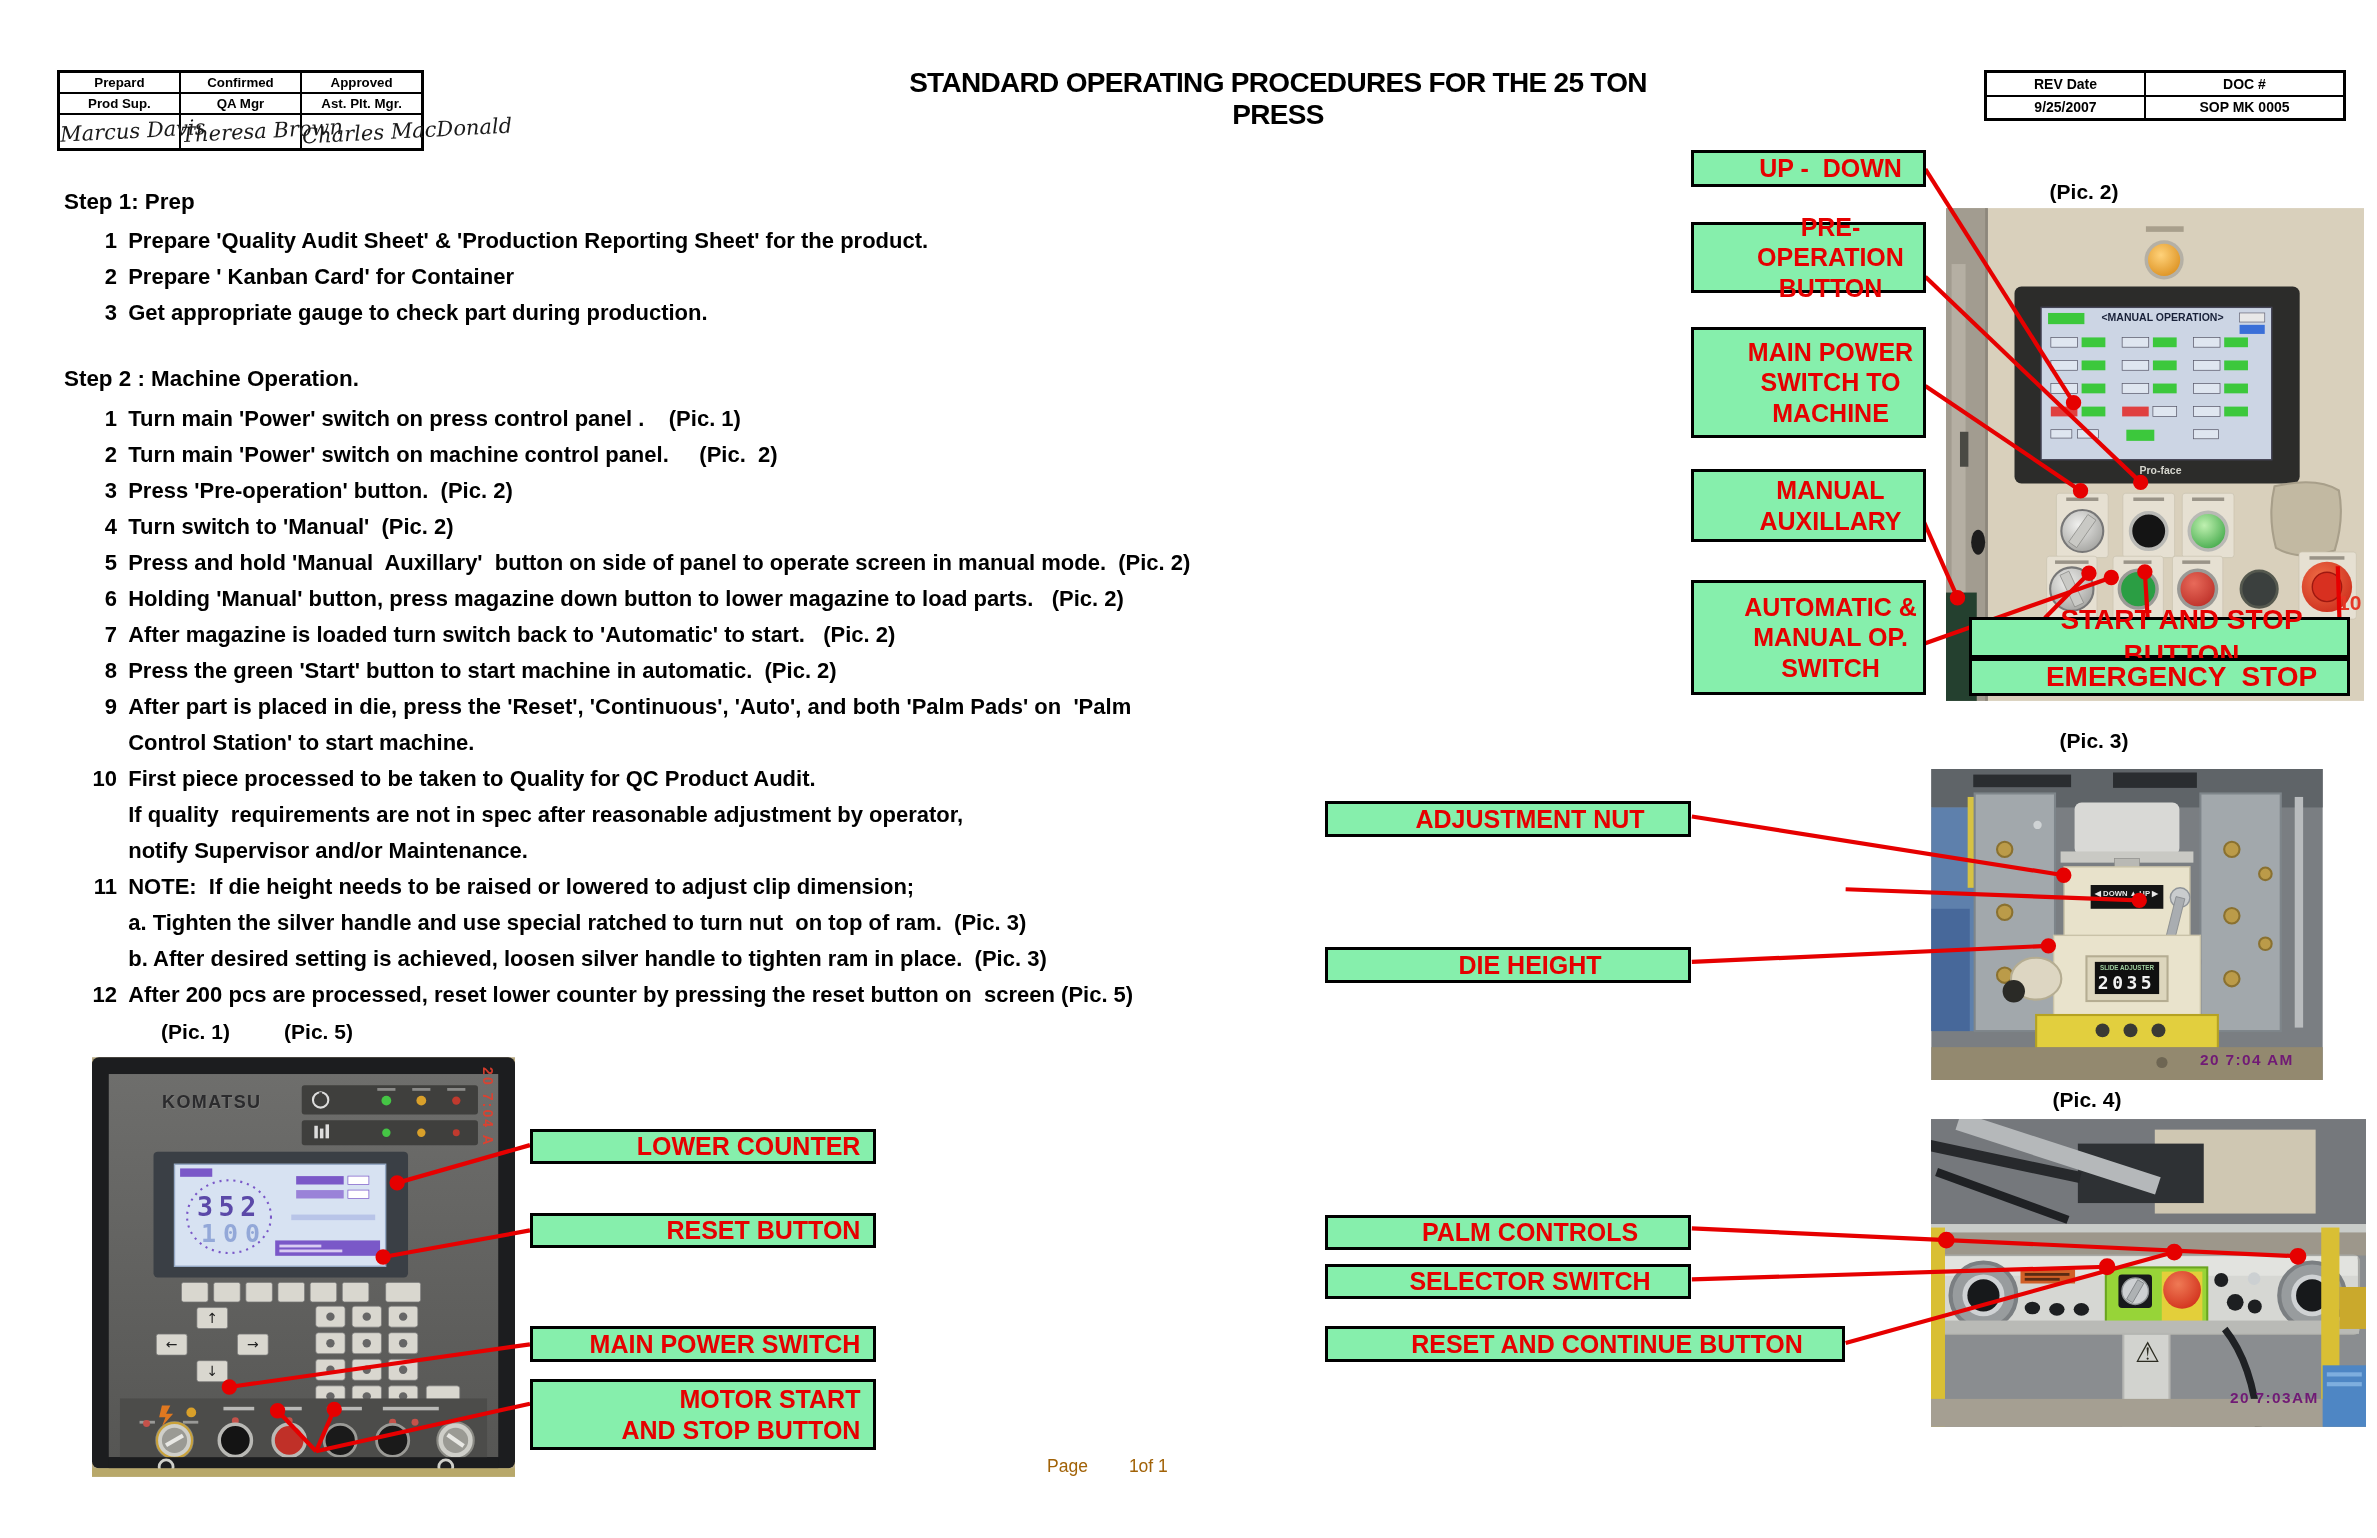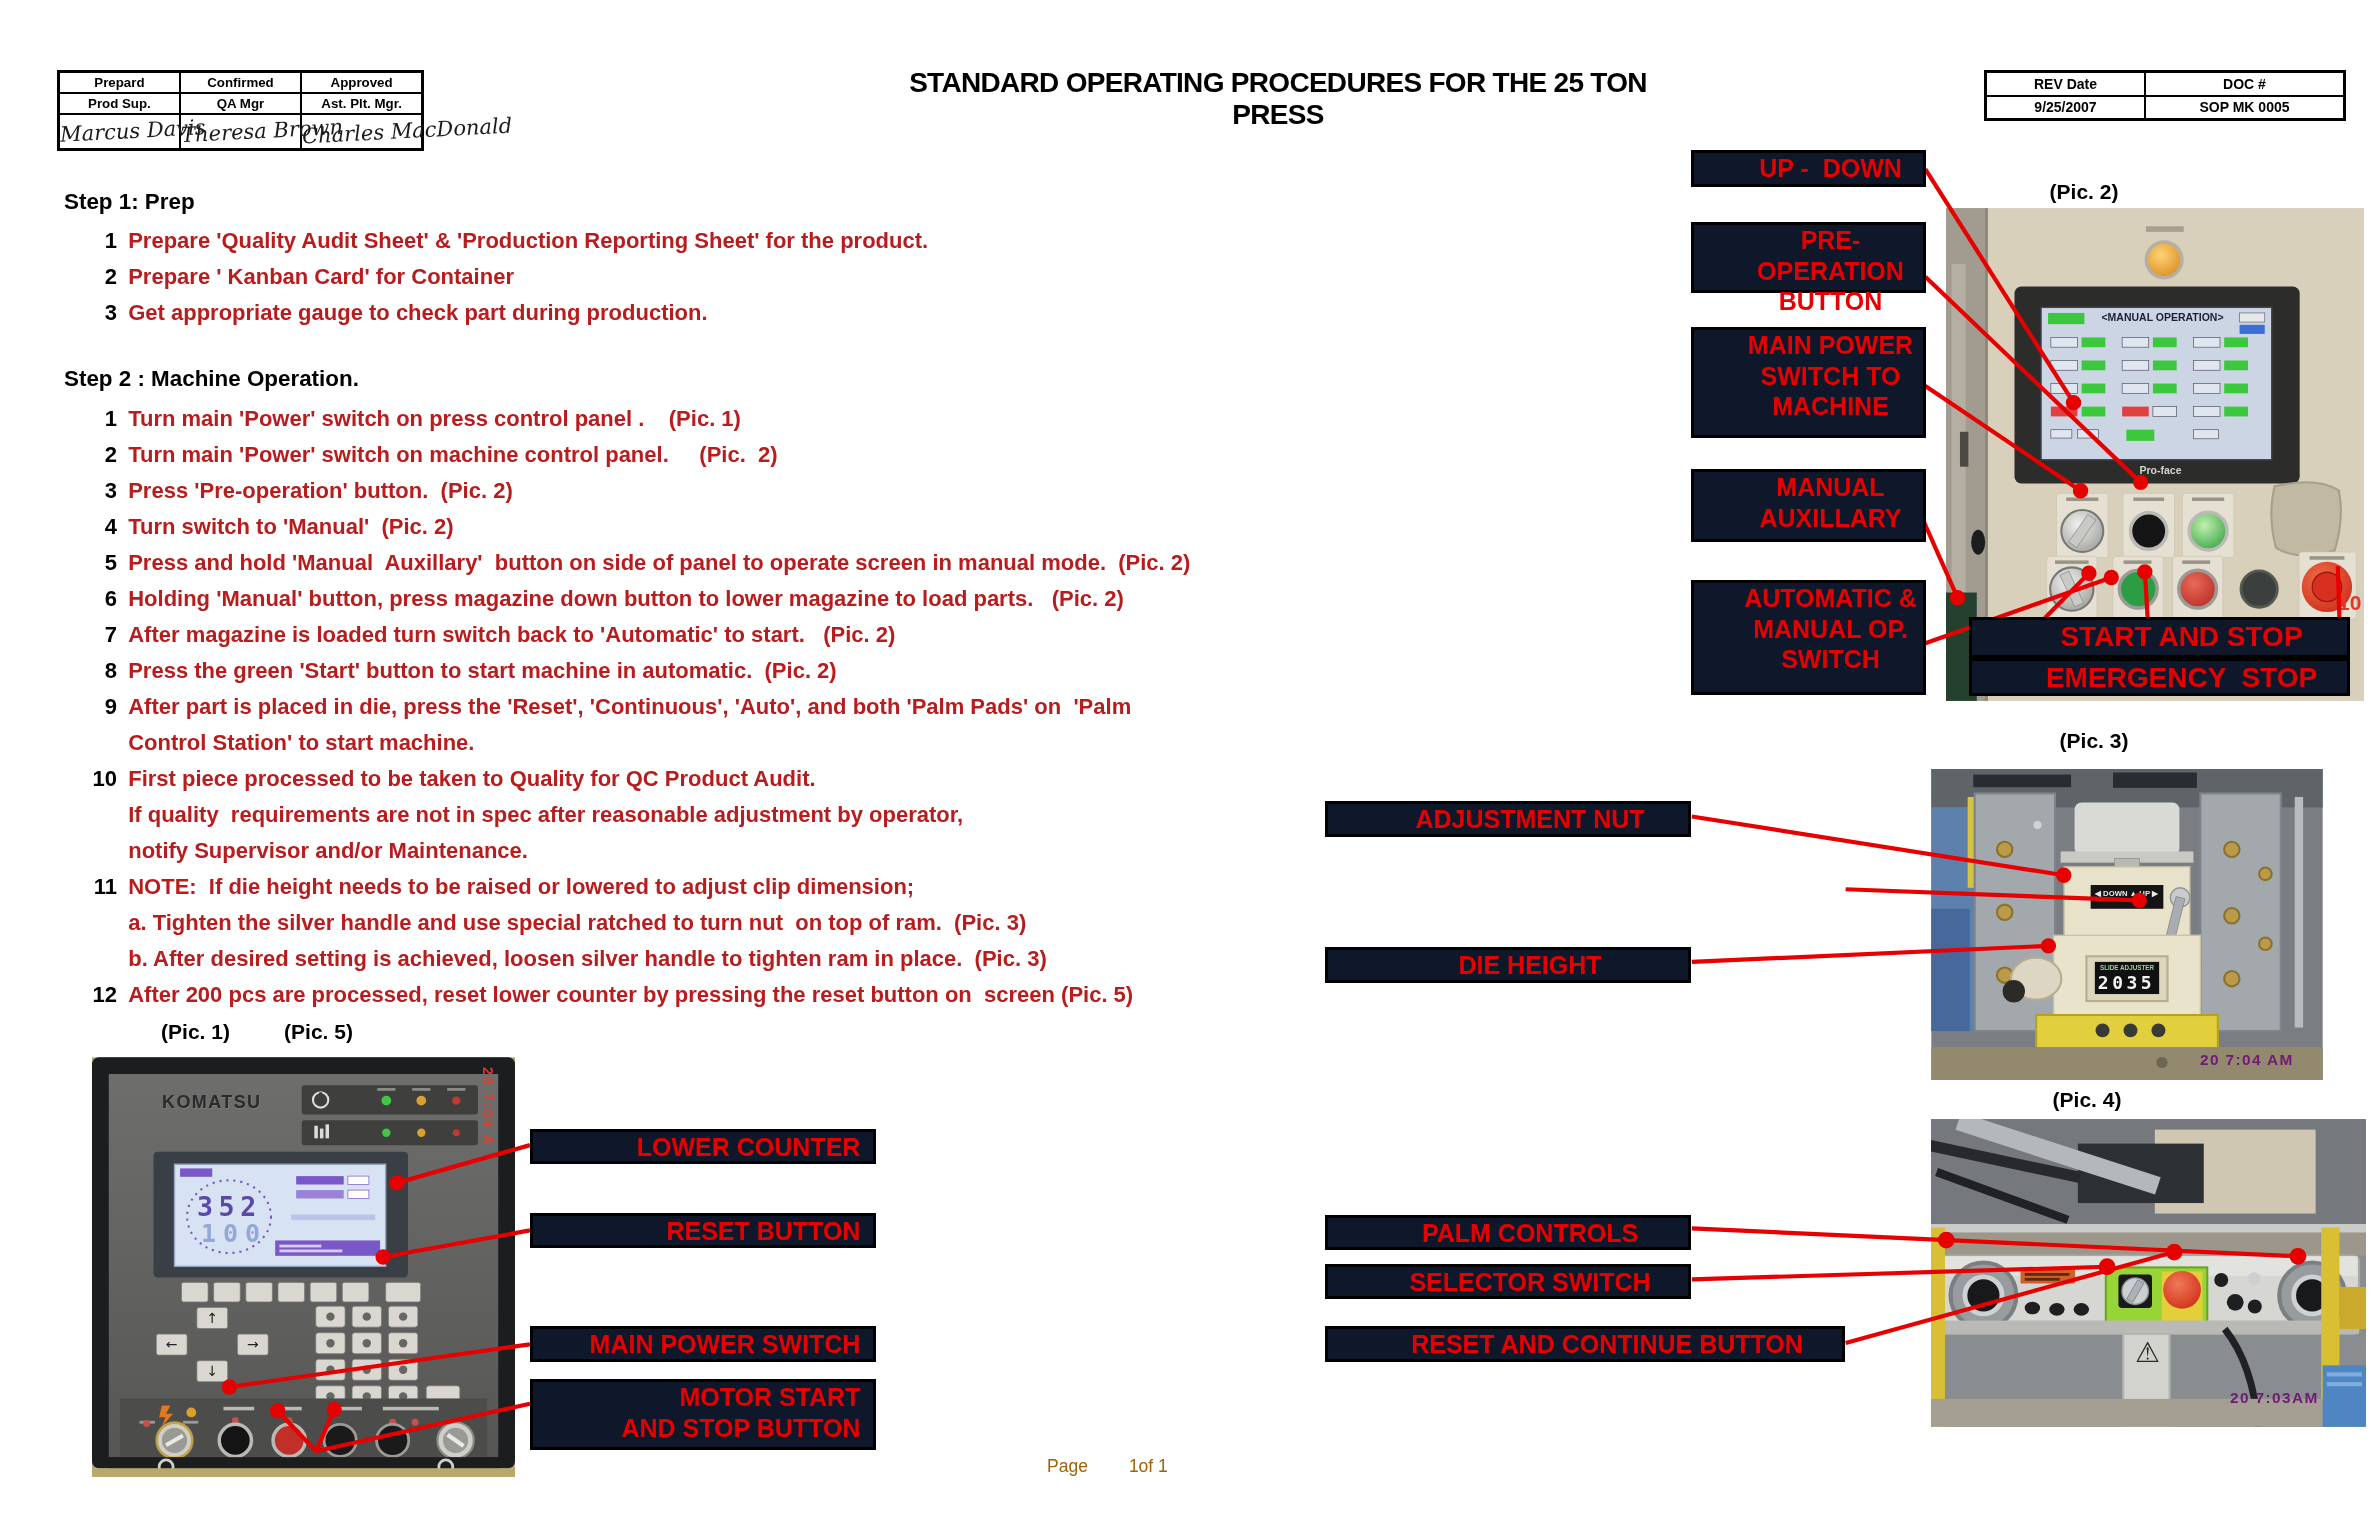--- a/index.html
+++ b/index.html
@@ -11,25 +11,25 @@
   table.hdr td{border:2.8px solid #000;text-align:center;font-weight:700;color:#000;
                font-family:"Liberation Sans",sans-serif;padding:0;}
   .sig{font-family:"DejaVu Serif",serif;font-style:italic;font-weight:400;font-size:21px;
        color:#1a1a1a;transform:rotate(-3deg);display:inline-block;white-space:nowrap;}
   
   .doc-title{font-weight:700;font-size:28px;letter-spacing:-0.7px;color:#000;text-align:center;}
   
   .step-head{font-weight:700;font-size:22.4px;color:#000;white-space:pre;}
   .steps{display:grid;grid-template-columns:53px 11.2px 1fr;}
   .steps .n{text-align:right;font-weight:700;font-size:22px;color:#000;}
-  .steps .t{font-weight:700;font-size:22px;color:#b91c1c;white-space:pre;}
+  .steps .t{font-weight:700;font-size:22px;color:#000000;white-space:pre;}
   .steps .r{height:36px;display:contents;}
   
-  .callout{background:#0f172a;border:3.5px solid #000;color:#e60000;font-weight:700;
-           display:flex;align-items:flex-start;justify-content:center;text-align:center;
+  .callout{background:#86efac;border:3.5px solid #000;color:#e60000;font-weight:700;
+           display:flex;align-items:center;justify-content:center;text-align:center;
            font-size:25px;line-height:1.22;box-sizing:border-box;white-space:pre-wrap;padding-left:44px;}
   .callout.ra{justify-content:flex-end;text-align:right;padding-right:12.6px;}
   .callout .narrow{max-width:241px;display:inline-block;}
   
   .cap{font-weight:700;font-size:21px;color:#000;text-align:center;white-space:nowrap;}
   .footer{font-size:17.5px;color:#a16207;}
   
   .photo{position:absolute;overflow:hidden;}
   .photo span{position:absolute;display:block;}
   .ts{color:#701a75;font-weight:700;font-size:15.4px;letter-spacing:1.4px;white-space:nowrap;}

